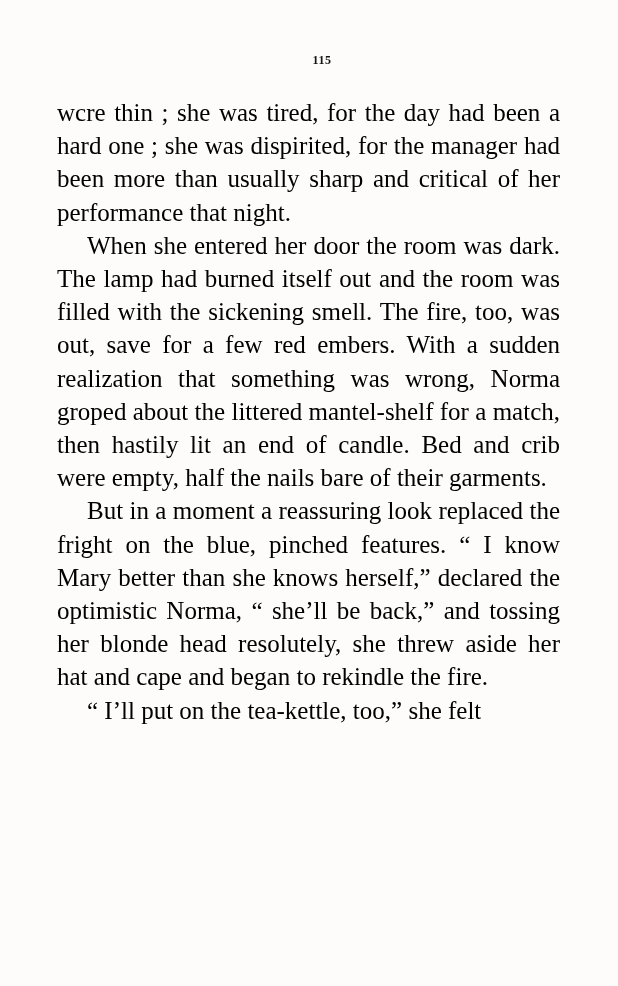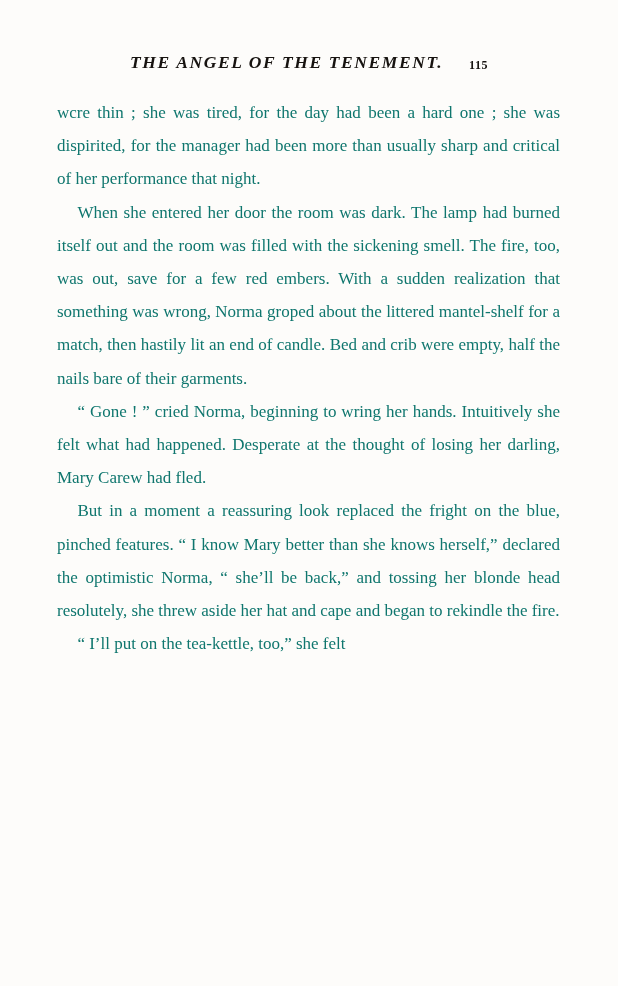--- a/index.html
+++ b/index.html
@@ -46,25 +46,25 @@
     color: #171310;
     margin-left: 26px;
     position: relative;
     top: 1px;
   }
   .body-text {
     position: absolute;
     left: 57px;
     top: 96px;
     width: 503px;
-    font-size: 17px;
+    font-size: 25px;
     line-height: 33.2px;
     text-align: justify;
     text-justify: inter-word;
-    color: #0f766e;
+    color: #000000;
   }
   .body-text p {
     margin: 0;
     text-indent: 1.2em;
   }
   .body-text p.noindent {
     text-indent: 0;
   }
   .body-text p:last-child {
     
@@ -72,25 +72,23 @@
   .body-text p.lastline {
     text-align: left;
   }
 </style>
 </head>
 <body>
 
 <div class="page">
 
   <div class="header">
-    <div class="running-title">THE ANGEL OF THE TENEMENT.</div>
     <div class="folio">115</div>
   </div>
 
   <div class="body-text">
     <p class="noindent">wcre thin ; she was tired, for the day had been a hard one ; she was dispirited, for the manager had been more than usually sharp and critical of her performance that night.</p>
     <p>When she entered her door the room was dark.   The lamp had burned itself out and the room was filled with the sickening smell.   The fire, too, was out, save for a few red embers. With a sudden realization that something was wrong, Norma groped about the littered mantel-shelf for a match, then hastily lit an end of candle.   Bed and crib were empty, half the nails bare of their garments.</p>
-    <p>“ Gone ! ” cried Norma, beginning to wring her hands.   Intuitively she felt what had happened.   Desperate at the thought of losing her darling, Mary Carew had fled.</p>
     <p>But in a moment a reassuring look replaced the fright on the blue, pinched features.   “ I know Mary better than she knows herself,” declared the optimistic Norma, “ she’ll be back,” and tossing her blonde head resolutely, she threw aside her hat and cape and began to rekindle the fire.</p>
     <p class="lastline">“ I’ll put on the tea-kettle, too,” she felt</p>
   </div>
 
 </div>
 
 </body></html>

